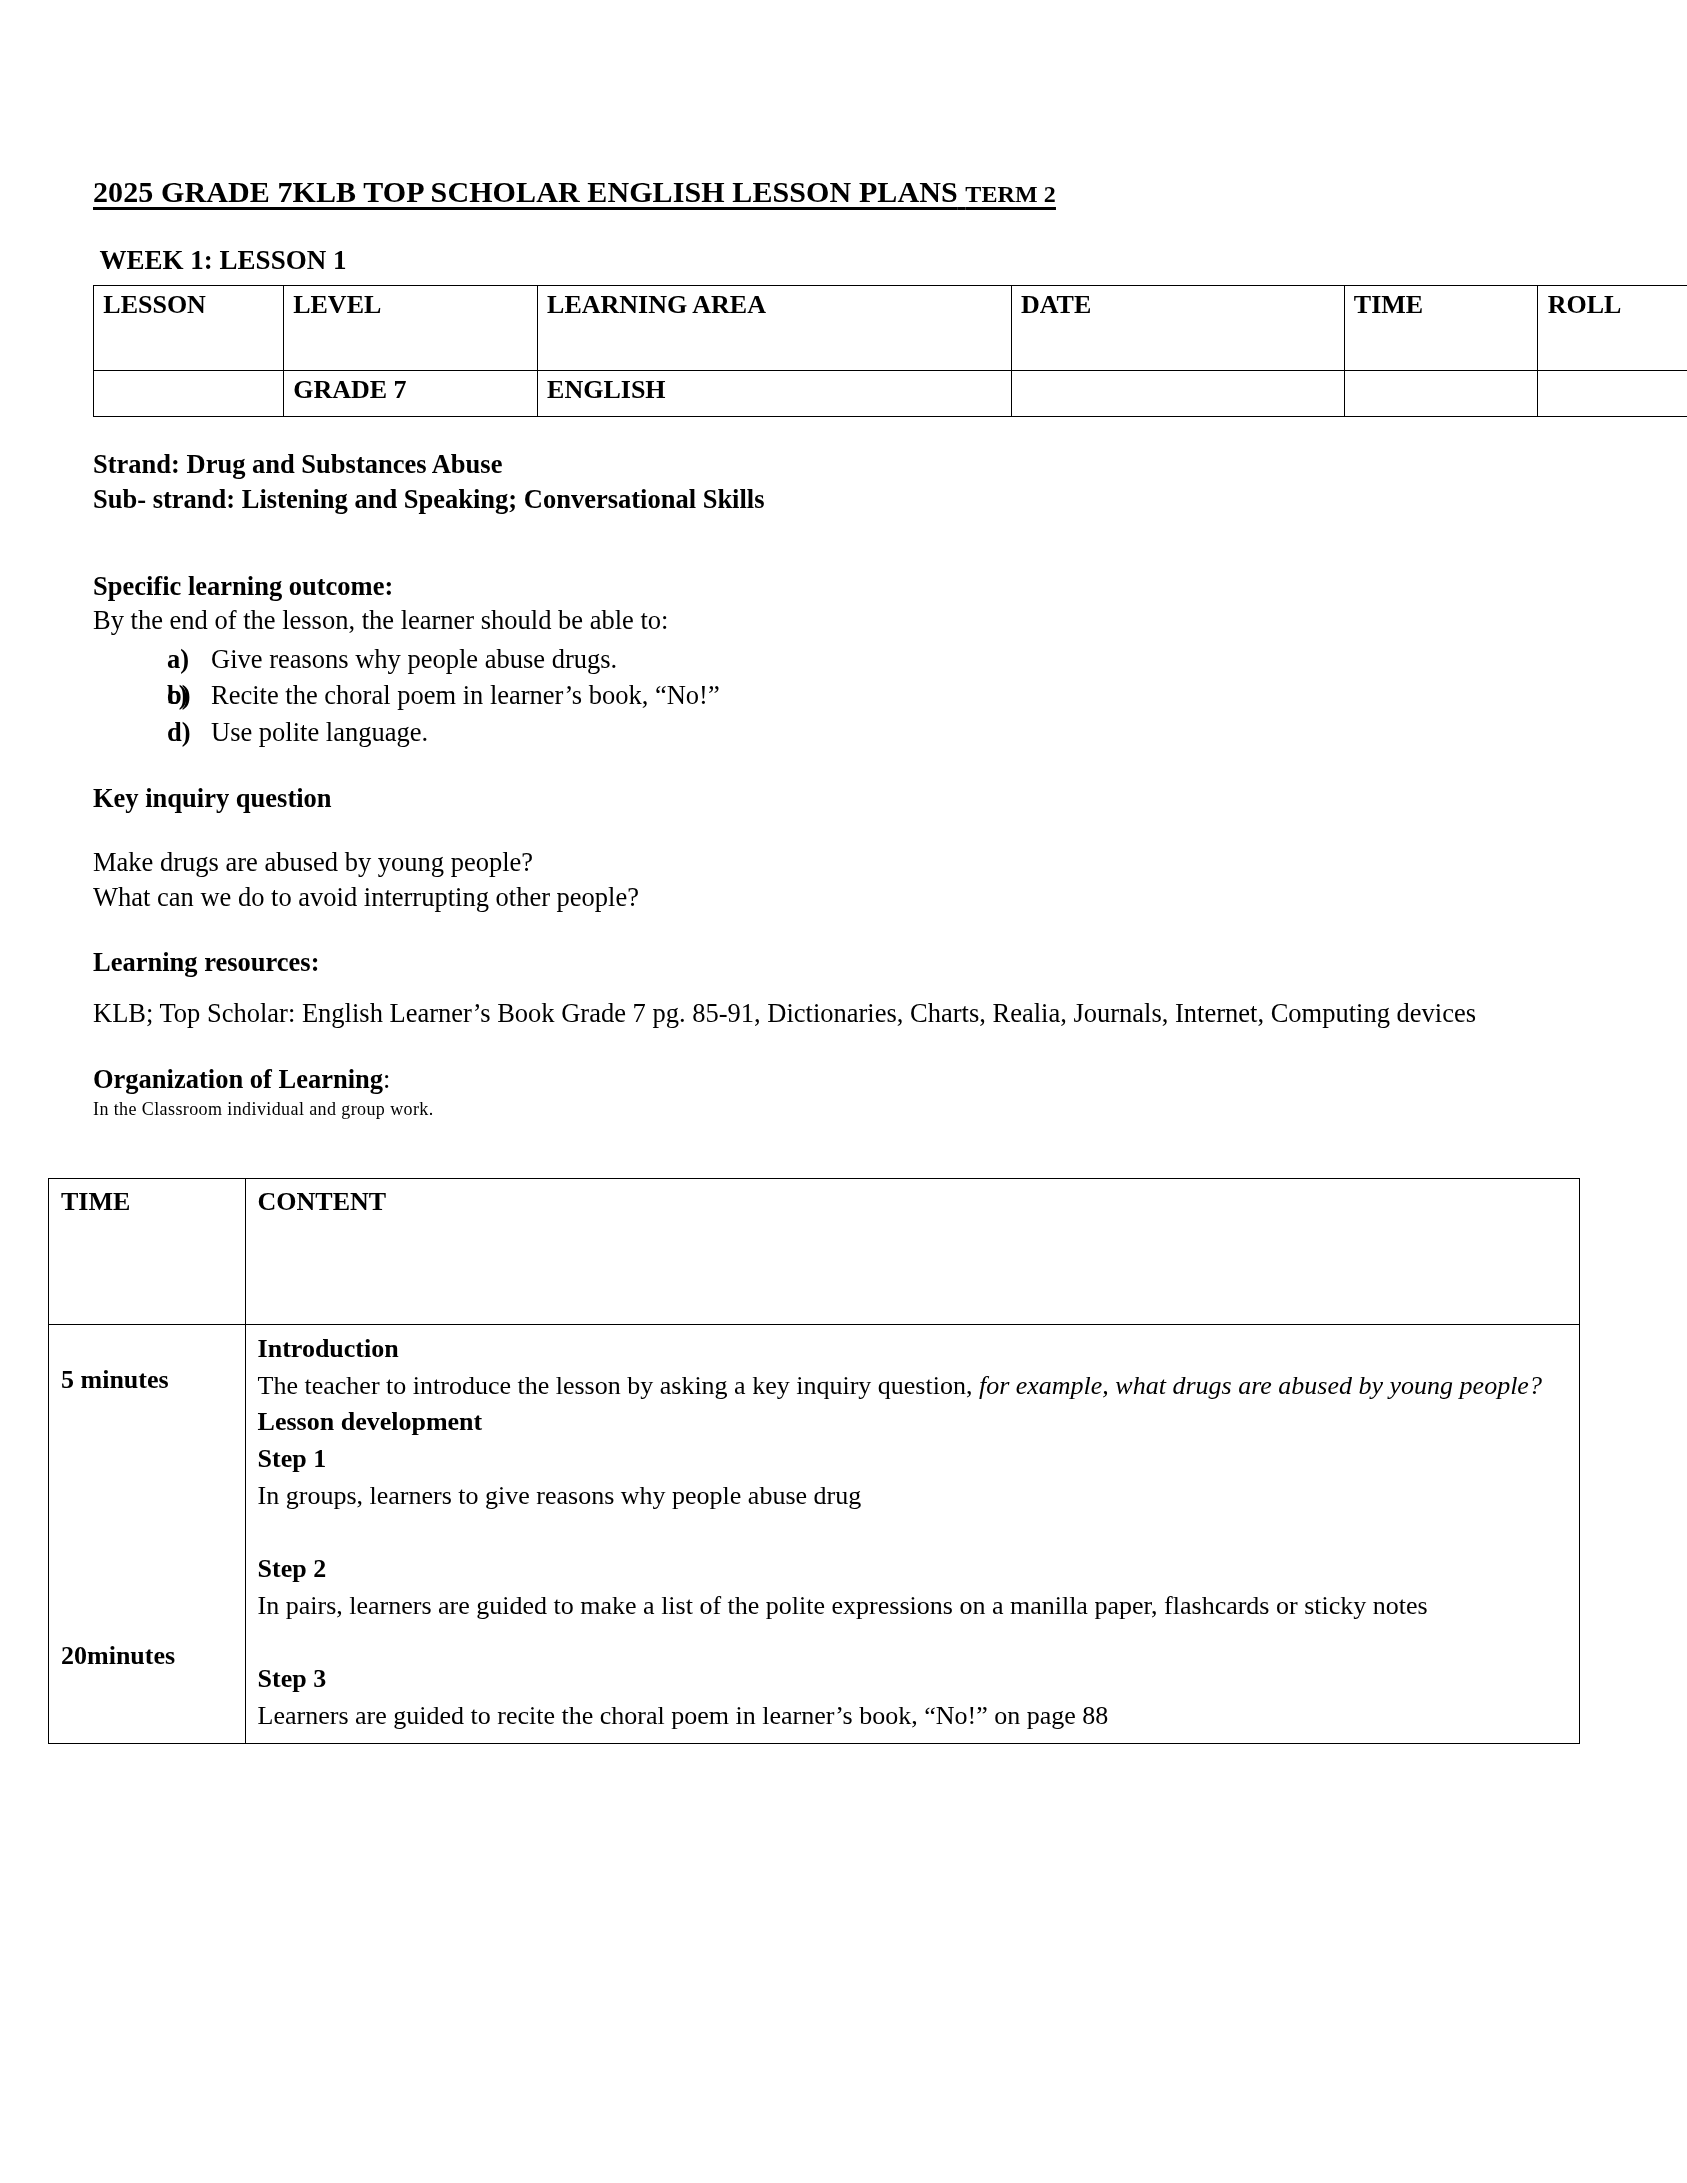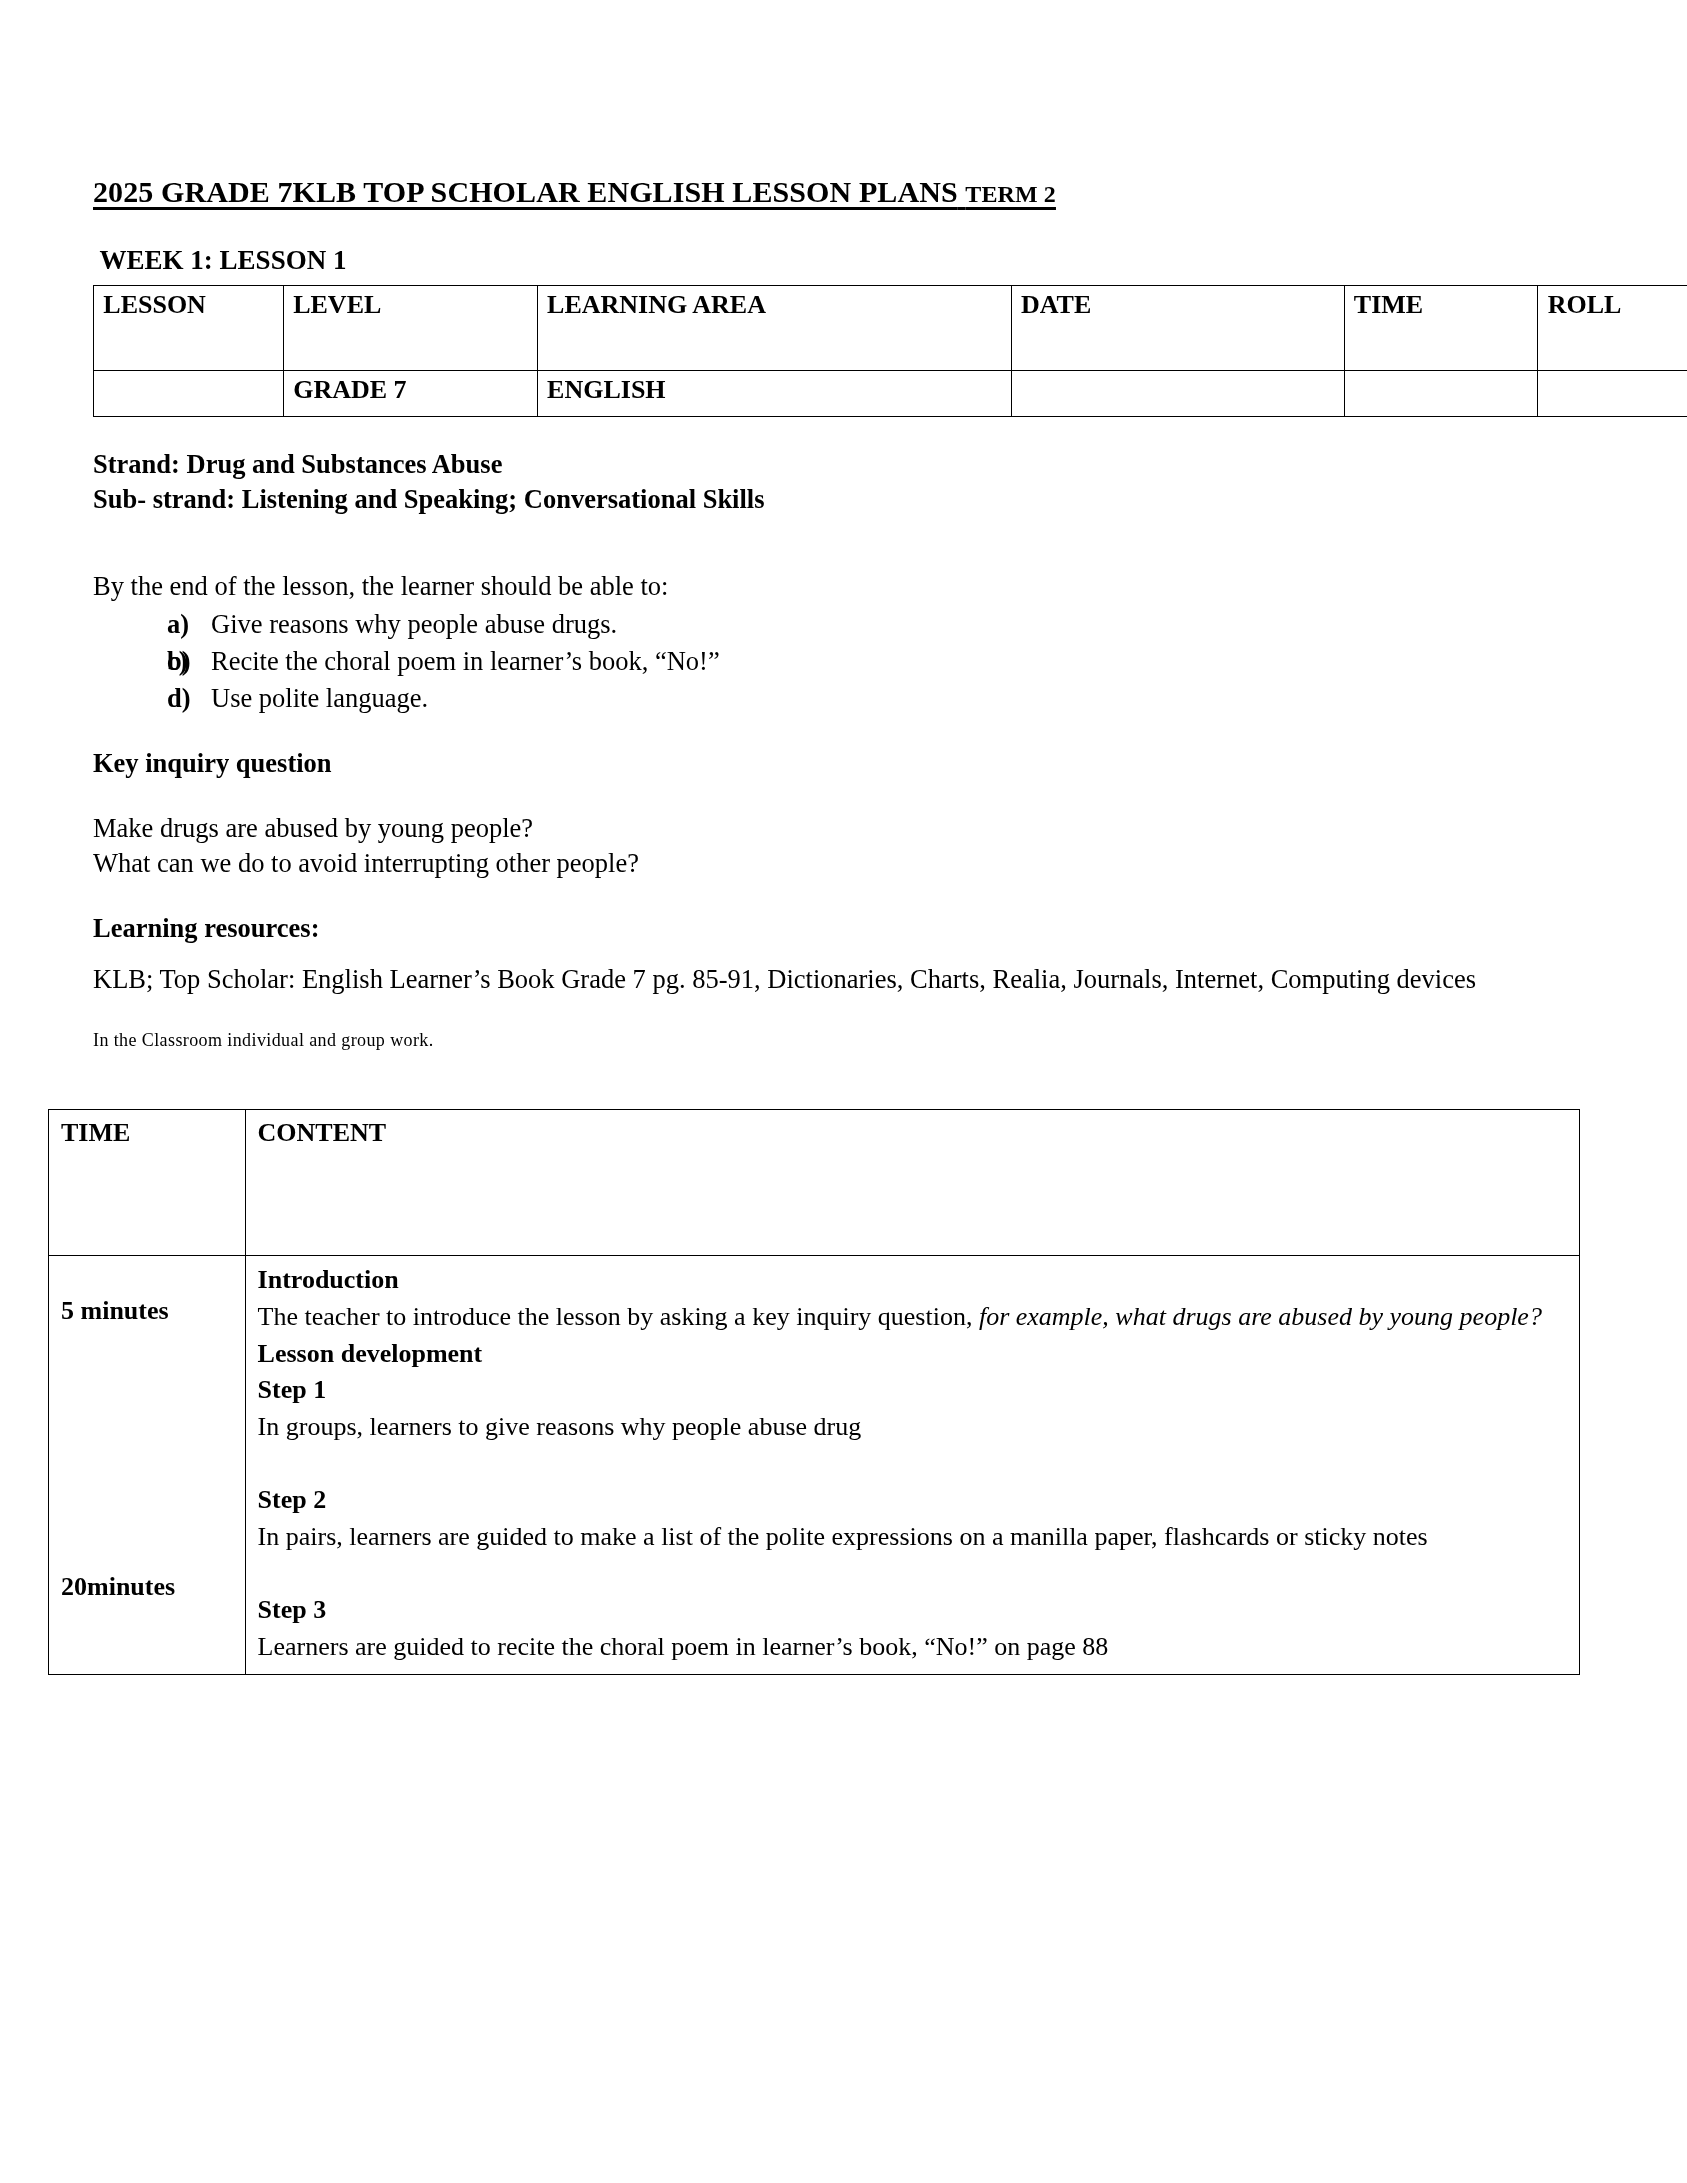--- a/index.html
+++ b/index.html
@@ -195,20 +195,21 @@
     </tbody>
       </table>
 
     <div class="strand-block">
       <div>Strand: Drug and Substances Abuse</div>
       <div>Sub- strand: Listening and Speaking; Conversational Skills</div>
     </div>
 
     <div class="spacer-lg"></div>
 
+    <div class="sec-head">Specific learning outcome:</div>
     <div class="para">By the end of the lesson, the learner should be able to:</div>
 
     <ol class="outcomes">
       <li>
         <span class="mk">a)</span><span>Give reasons why people abuse drugs.</span>
       </li>
       <li>
         <span class="mk">b)</span>
       </li>
       <li>
@@ -231,20 +232,21 @@
     <div class="spacer-md"></div>
 
     <div class="sec-head">Learning resources:</div>
 
     <div class="spacer-sm"></div>
 
     <div class="res-line">KLB; Top Scholar: English Learner’s Book Grade 7 pg. 85-91, Dictionaries, Charts, Realia, Journals, Internet, Computing devices</div>
 
     <div class="spacer-md"></div>
 
+    <div class="sec-head"><span>Organization of Learning</span><span class="plain">:</span></div>
     <div class="org-line">In the Classroom individual and group work.</div>
 
     <table class="plan-table">
       <tbody>
           <tr class="plan-hdr">
         <td class="time-col">TIME</td>
         <td class="content-col">CONTENT</td>
       </tr>
       <tr>
         <td class="time-col">

